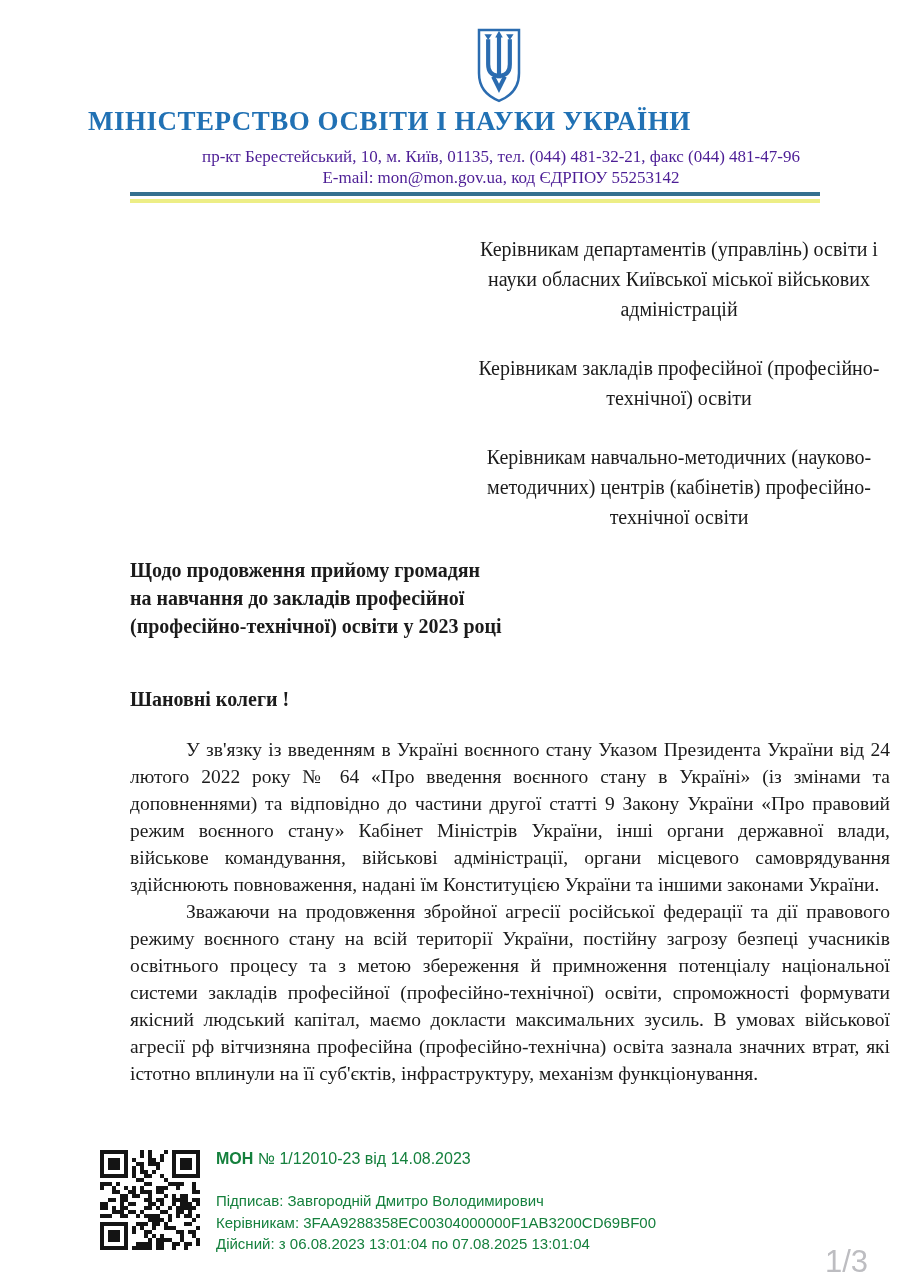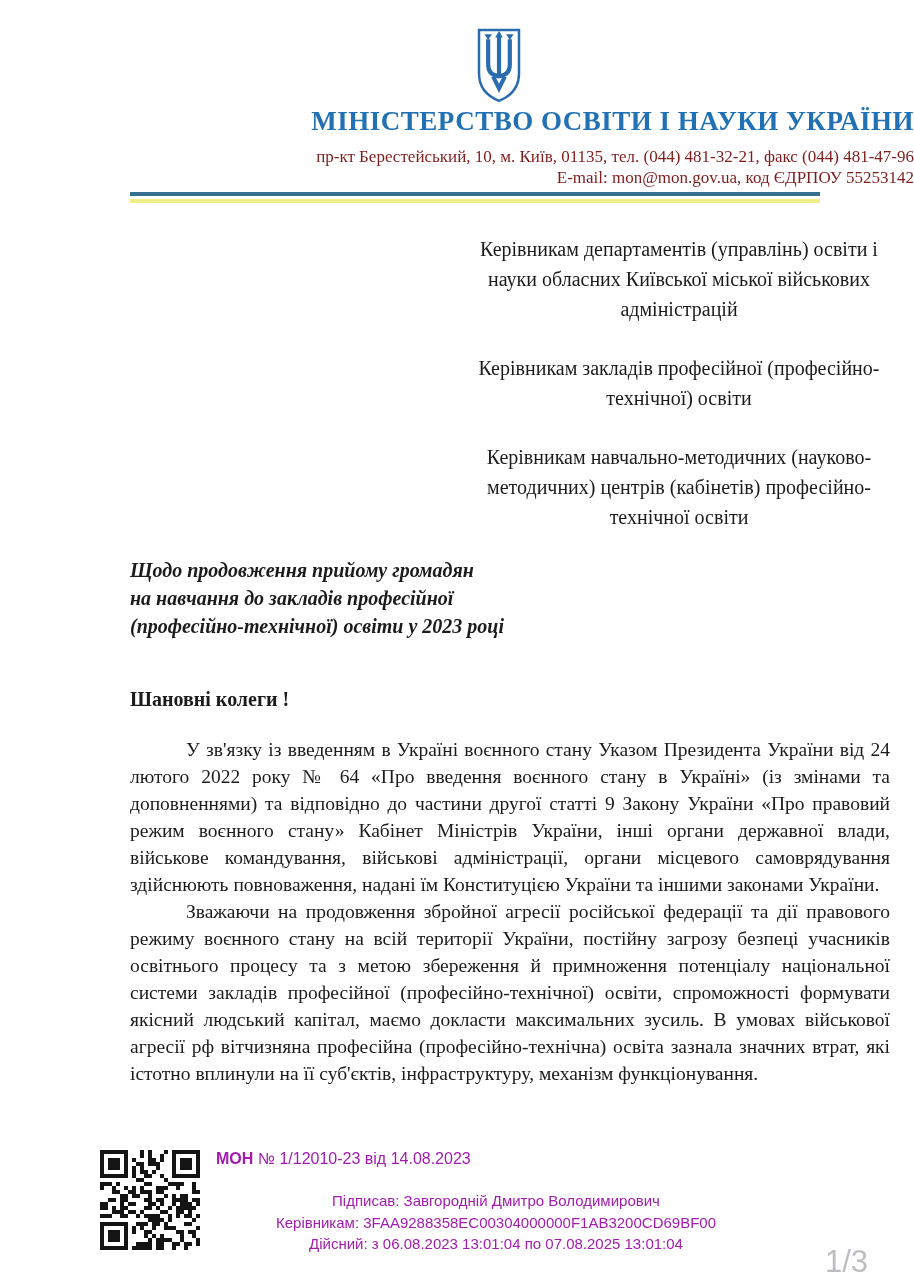--- a/index.html
+++ b/index.html
@@ -19,33 +19,33 @@
 
   
   .emblem {
     position: absolute;
     left: 474px; top: 26px;
     width: 50px; height: 78px;
   }
   .org-title {
     position: absolute;
     left: 88px; top: 106px; width: 826px;
-    text-align: right;
+    text-align: left;
     font-size: 27px;
     font-weight: bold;
     letter-spacing: 0.5px;
     color: #2171b4;
   }
   .org-address {
     position: absolute;
     left: 88px; top: 146px; width: 826px;
-    text-align: right;
+    text-align: center;
     font-size: 17px;
     line-height: 21px;
-    color: #7f1d1d;
+    color: #4c1d95;
   }
   .divider {
     position: absolute;
     left: 130px; top: 192px; width: 690px;
   }
   .divider .stripe-blue   { height: 4px; background: #35708f; }
   .divider .stripe-gap    { height: 3px; background: #ffffff; }
   .divider .stripe-yellow { height: 4px; background: #edee86; }
 
   
@@ -57,21 +57,20 @@
   }
   .recipients .recipient { margin-bottom: 29px; text-align: center; }
 
   
   .subject {
     position: absolute;
     left: 130px; top: 556px; width: 500px;
     font-size: 20px;
     line-height: 28px;
     font-weight: bold;
-    font-style: italic;
     white-space: pre-line;
   }
 
   
   .salutation {
     position: absolute;
     left: 130px; top: 688px; width: 760px;
     font-size: 20px;
     font-weight: bold;
   }
@@ -87,25 +86,25 @@
   
   .stamp-qr {
     position: absolute;
     left: 100px; top: 1150px;
     width: 100px; height: 100px;
   }
   .stamp-text {
     position: absolute;
     left: 216px; top: 1150px; width: 560px;
     font-family: "Liberation Sans", sans-serif;
-    color: #a21caf;
+    color: #15803d;
   }
   .stamp-docline { font-size: 16px; }
   .stamp-docline .doc-label { font-weight: bold; }
-  .stamp-details { margin-top: 22px; font-size: 15px; line-height: 21.5px; text-align: center; }
+  .stamp-details { margin-top: 22px; font-size: 15px; line-height: 21.5px; }
 
   
   .page-indicator {
     position: absolute;
     right: 46px; bottom: 0px;
     font-family: "Liberation Sans", sans-serif;
     font-size: 31px;
     color: #bdbdc1;
     text-align: center;
   }

